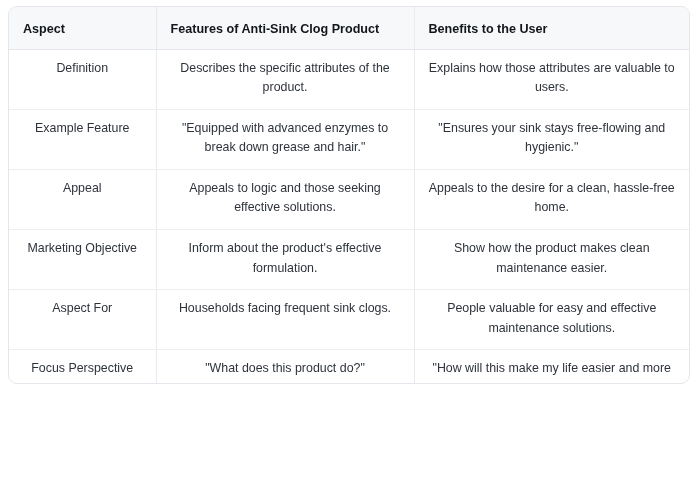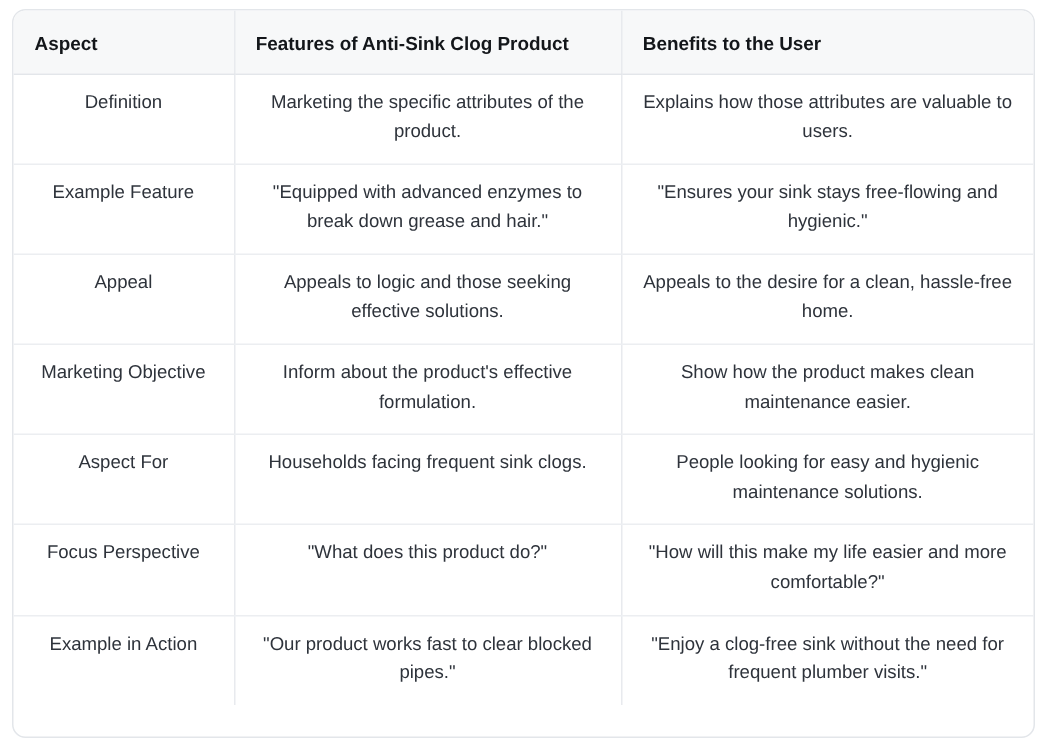--- a/index.html
+++ b/index.html
@@ -14,21 +14,21 @@
     font-family: "Liberation Sans", sans-serif;
     color: #262b33;
     -webkit-font-smoothing: antialiased;
   }
 
   .table-frame {
     position: absolute;
     left: 8px;
     top: 6px;
     width: 682px;
-    height: 486px;
+    height: 378px;
     box-sizing: border-box;
     border: 1px solid #e3e6ea;
     border-radius: 9px;
     background: #ffffff;
     overflow: hidden;
   }
 
   table.comparison-table {
     width: 100%;
     border-collapse: collapse;
@@ -85,42 +85,42 @@
     <thead>
       <tr>
         <th>Aspect</th>
         <th>Features of Anti-Sink Clog Product</th>
         <th>Benefits to the User</th>
       </tr>
     </thead>
     <tbody>
       <tr>
         <td class="aspect-cell">Definition</td>
-        <td>Marketing the specific attributes of the product.</td>
+        <td>Describes the specific attributes of the product.</td>
         <td>Explains how those attributes are valuable to users.</td>
       </tr>
       <tr>
         <td class="aspect-cell">Example Feature</td>
         <td>"Equipped with advanced enzymes to break down grease and hair."</td>
         <td>"Ensures your sink stays free-flowing and hygienic."</td>
       </tr>
       <tr>
         <td class="aspect-cell">Appeal</td>
         <td>Appeals to logic and those seeking effective solutions.</td>
         <td>Appeals to the desire for a clean, hassle-free home.</td>
       </tr>
       <tr>
         <td class="aspect-cell">Marketing Objective</td>
         <td>Inform about the product's effective formulation.</td>
         <td>Show how the product makes clean maintenance easier.</td>
       </tr>
       <tr>
         <td class="aspect-cell">Aspect For</td>
         <td>Households facing frequent sink clogs.</td>
-        <td>People looking for easy and hygienic maintenance solutions.</td>
+        <td>People valuable for easy and effective maintenance solutions.</td>
       </tr>
       <tr>
         <td class="aspect-cell">Focus Perspective</td>
         <td>"What does this product do?"</td>
         <td>"How will this make my life easier and more comfortable?"</td>
       </tr>
       <tr>
         <td class="aspect-cell">Example in Action</td>
         <td>"Our product works fast to clear blocked pipes."</td>
         <td>"Enjoy a clog-free sink without the need for frequent plumber visits."</td>

